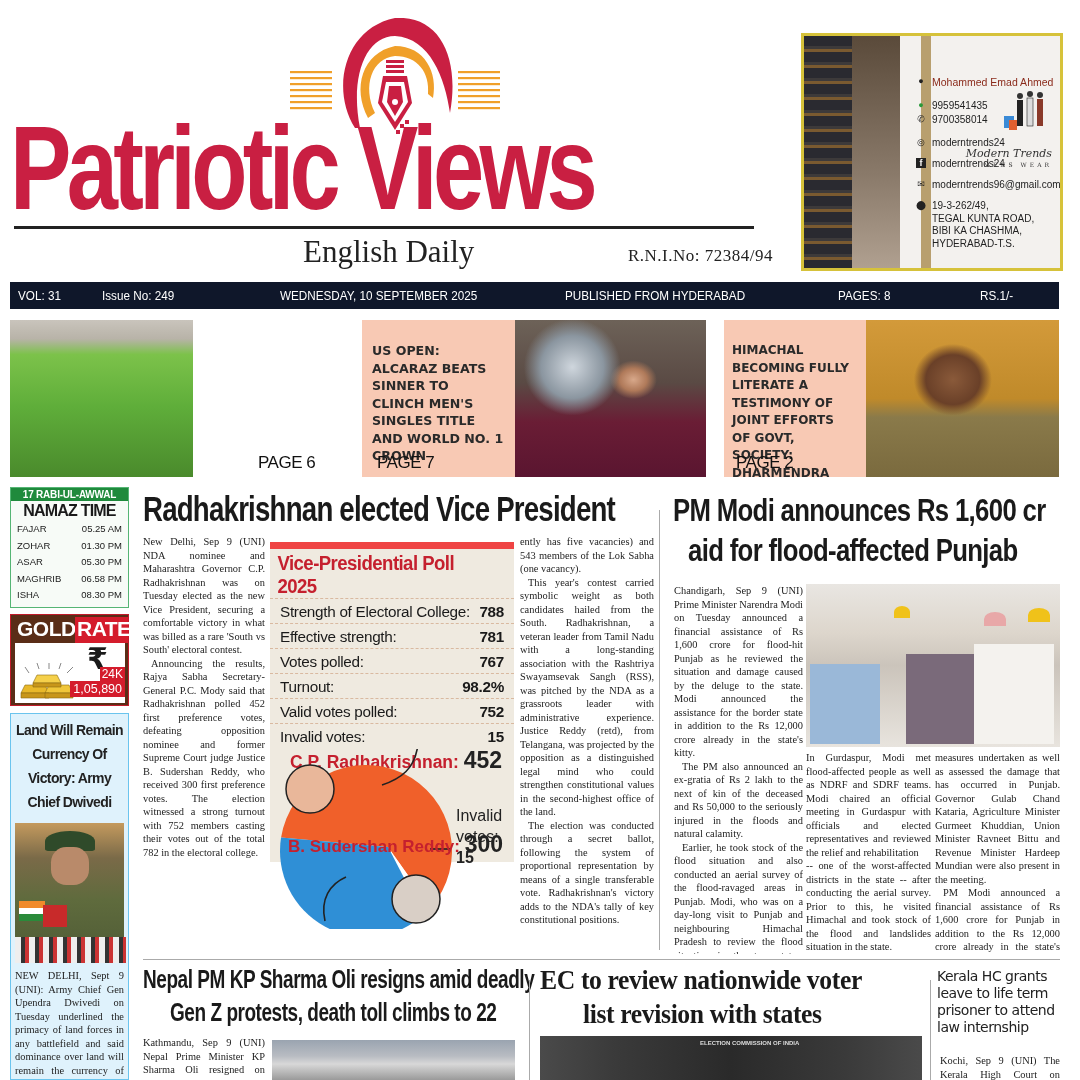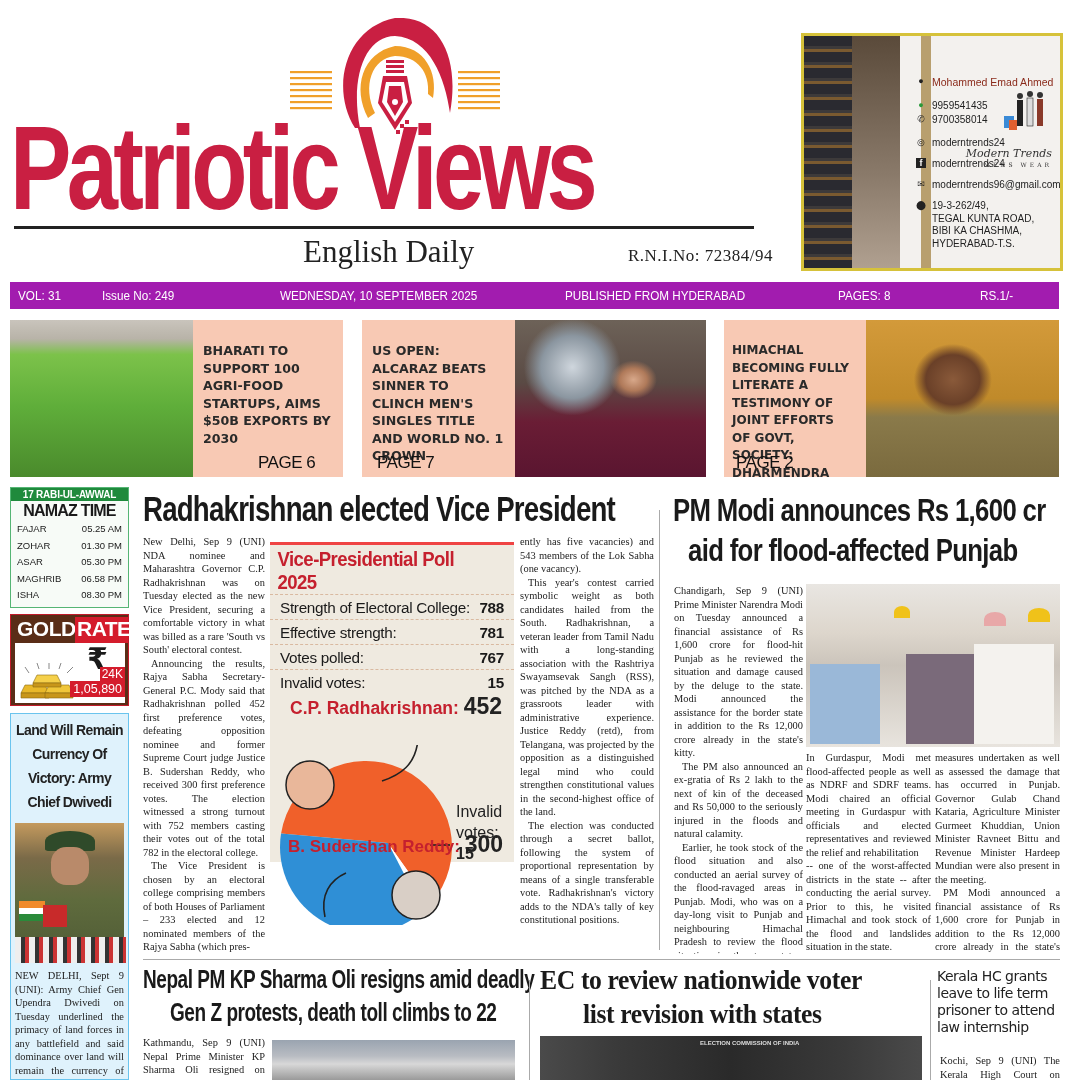--- a/index.html
+++ b/index.html
@@ -17,21 +17,21 @@
 #ad-photo{position:absolute;left:0;top:0;width:96px;height:232px;background:repeating-linear-gradient(180deg,#2a2a30 0 10px,#3d3a3a 10px 13px,#7a5a30 13px 16px);}
 #ad-photo:after{content:"";position:absolute;left:48px;top:0;width:48px;height:232px;background:linear-gradient(180deg,#5a4a3a,#8a7a6a 60%,#b0a090)}
 #ad-strip{position:absolute;left:117px;top:0;width:10px;height:232px;background:#b89f6e}
 .ad-row{position:absolute;left:112px;font-family:"Liberation Sans",sans-serif;font-size:10px;color:#222;display:flex;align-items:flex-start;gap:6px}
 .ad-row .ic{width:10px;height:10px;display:inline-block;font-size:9px;line-height:10px;text-align:center;color:#222}
 #ad-name{color:#8a2a1a;font-size:10.5px}
 #ad-figs{position:absolute;right:12px;top:50px;width:48px;height:60px}
 #ad-brand{position:absolute;right:8px;top:112px;font-family:"DejaVu Serif",serif;font-style:italic;font-size:11px;color:#333;text-align:right;line-height:11px}
 #ad-brand small{display:block;font-size:6px;letter-spacing:3px;font-style:normal}
 
-#dateline{left:10px;top:282px;width:1049px;height:27px;background:#a21caf;color:#fff;font-family:"Liberation Sans",sans-serif;font-size:13px}
+#dateline{left:10px;top:282px;width:1049px;height:27px;background:#0f172a;color:#fff;font-family:"Liberation Sans",sans-serif;font-size:13px}
 #dateline span{position:absolute;top:6px;white-space:nowrap;transform:scaleX(.9);transform-origin:left}
 
 .teaser{position:absolute;top:320px;height:157px}
 .teaser .photo{position:absolute;top:0;height:157px}
 .teaser .box{position:absolute;top:0;height:157px;background:#f8c9b4;padding:22px 10px 0 10px;font-family:"DejaVu Sans",sans-serif;font-weight:bold;font-size:12.6px;line-height:17.5px;color:#2a2a2a}
 .teaser .pg{position:absolute;bottom:4px;font-family:"Liberation Sans",sans-serif;font-weight:normal;font-size:17px;letter-spacing:-.5px;color:#111}
 
 #namaz{left:10px;top:487px;width:119px;height:121px;border:1px solid #55b574;background:#f7fbf7}
 #namaz-hijri{background:#1f8a3c;color:#fff;font-family:"Liberation Sans",sans-serif;font-weight:bold;font-size:10px;text-align:center;height:13px;line-height:13px;letter-spacing:-.2px}
 #namaz-title{font-family:"Liberation Sans",sans-serif;font-weight:bold;font-size:16px;text-align:center;letter-spacing:-.8px;line-height:20px}
@@ -50,21 +50,21 @@
 #army-photo{margin:9px 4px 0 4px;height:140px;background:linear-gradient(180deg,#c49a5e 0,#7a6a48 25%,#5f6b3d 55%,#4e5a35 100%);position:relative}
 .body-sm{font-size:10.4px;line-height:13.5px;text-align:justify;color:#222;font-family:"Liberation Serif",serif}
 .body-sm p{text-indent:8px}
 .body-sm p:first-child{text-indent:0}
 #army-text{padding:6px 4px 0 4px}
 
 .hl{position:absolute;font-family:"Liberation Sans",sans-serif;font-weight:bold;color:#1a1a1a;white-space:nowrap;transform-origin:left top}
 .vrule{position:absolute;width:1px;background:#aaa}
 .hrule{position:absolute;height:1px;background:#aaa}
 
-#poll{left:270px;top:542px;width:244px;height:320px;background:#efeae0;border-top:3px solid #ef4444}
+#poll{left:270px;top:542px;width:244px;height:320px;background:#efeae0;border-top:7px solid #ef4444}
 #poll-title{font-family:"Liberation Sans",sans-serif;font-weight:bold;color:#c5202e;font-size:20px;padding:3px 0 0 8px;letter-spacing:-.6px;transform:scaleX(.93);transform-origin:left}
 .prow{display:flex;justify-content:space-between;font-family:"Liberation Sans",sans-serif;font-size:15.3px;padding:0 10px 0 10px;height:25px;line-height:25px;border-top:1px dashed #d9b9a0;letter-spacing:-.3px}
 .prow b{font-weight:bold}
 #cand1{font-family:"Liberation Sans",sans-serif;font-weight:bold;color:#c5202e;font-size:17.5px;padding-left:20px;line-height:24px}
 #cand1 b,#cand2 b{color:#222;font-size:23px}
 #cand2{position:absolute;left:18px;bottom:4px;font-family:"Liberation Sans",sans-serif;font-weight:bold;color:#c5202e;font-size:17px}
 #pie{position:absolute;left:0;top:200px;width:244px;height:180px}
 #inv-lbl{position:absolute;left:186px;top:256px;font-family:"Liberation Sans",sans-serif;font-size:16px;line-height:21px;color:#222}
 .col{position:absolute;overflow:hidden}
 </style>
@@ -159,23 +159,20 @@
   <span style="left:8px">VOL: 31</span>
   <span style="left:92px">Issue No: 249</span>
   <span style="left:270px">WEDNESDAY, 10 SEPTEMBER 2025</span>
   <span style="left:555px">PUBLISHED  FROM  HYDERABAD</span>
   <span style="left:828px">PAGES: 8</span>
   <span style="left:970px">RS.1/-</span>
 </div>
 
 <div class="teaser" style="left:10px;width:333px">
   <div class="photo" style="left:0;width:183px;background:linear-gradient(180deg,#c9c4bc 0,#b8b3a8 12%,#7cc24a 22%,#5fae3a 55%,#4a8a2c 100%)"></div>
-  <div class="box" style="left:183px;width:150px">
-      <div>BHARATI TO SUPPORT 100 AGRI-FOOD STARTUPS, AIMS $50B EXPORTS BY 2030</div>
-    </div>
   <div class="pg" style="left:248px">PAGE 6</div>
 </div>
 <div class="teaser" style="left:362px;width:344px">
   <div class="box" style="left:0;width:153px">
       <div>US OPEN: ALCARAZ BEATS SINNER TO CLINCH MEN'S SINGLES TITLE AND WORLD NO. 1 CROWN</div>
     </div>
   <div class="pg" style="left:15px">PAGE 7</div>
   <div class="photo" style="left:153px;width:191px;background:radial-gradient(circle at 30% 30%,#cfd6dd 0,#8b96a0 18%,transparent 28%),radial-gradient(ellipse at 62% 38%,#d8a88a 0,#b07a5a 8%,transparent 14%),linear-gradient(180deg,#6d6258 0,#5a4a44 40%,#6a1d35 65%,#5a1530 100%)"></div>
 </div>
 <div class="teaser" style="left:724px;width:335px">
@@ -251,36 +248,43 @@
   </div>
   <div id="army-text" class="body-sm">
       <p>NEW DELHI, Sept 9 (UNI): Army Chief Gen Upendra Dwivedi on Tuesday underlined the primacy of land forces in any battlefield and said dominance over land will remain the currency of victory in India's context.</p>
     </div>
 </div>
 
 <div class="hl" style="left:143px;top:489px;font-size:35px;letter-spacing:-1px;transform:scaleX(.79)">Radhakrishnan elected Vice President</div>
 <div class="col body-sm" style="left:143px;top:535px;width:122px;height:420px">
   <p>New Delhi, Sep 9 (UNI) NDA nominee and Maharashtra Governor C.P. Radhakrishnan was on Tuesday elected as the new Vice President, securing a comfortable victory in what was billed as a rare 'South vs South' electoral contest.</p>
   <p>Announcing the results, Rajya Sabha Secretary-General P.C. Mody said that Radhakrishnan polled 452 first preference votes, defeating opposition nominee and former Supreme Court judge Justice B. Sudershan Reddy, who received 300 first preference votes. The election witnessed a strong turnout with 752 members casting their votes out of the total 782 in the electoral college.</p>
-  <p>The Vice President is chosen by an electoral college comprising members of both Houses of Parliament – 233 elected and 12 nominated members of the Rajya Sabha (which pres-</p>
 </div>
 
 <div id="poll" class="abs">
   <div id="poll-title">Vice-Presidential Poll 2025</div>
   <div class="prow">
       <span>Strength of Electoral College:</span>
       <b>788</b>
     </div>
   <div class="prow">
       <span>Effective strength:</span>
       <b>781</b>
     </div>
   <div class="prow">
       <span>Votes polled:</span>
       <b>767</b>
+    </div>
+  <div class="prow">
+      <span>Turnout:</span>
+      <b>98.2%</b>
+    </div>
+  <div class="prow">
+      <span>Valid votes polled:</span>
+      <b>752</b>
     </div>
   <div class="prow">
       <span>Invalid votes:</span>
       <b>15</b>
     </div>
   <div id="cand1"><span>C.P. Radhakrishnan:</span> <b>452</b></div>
   <svg id="pie" viewBox="0 0 244 180">
       <path d="M118 98 L11.058802708818149 88.54663600654015 A86 86 0 1 1 160.75586824192547 158.59220377608904 Z" fill="#f0602a"></path>
       <path d="M118 98 L160.75586824192547 158.59220377608904 A86 86 0 0 1 153.33112854838703 166.10258730635078 Z" fill="#ffffff"></path>
       <path d="M118 98 L153.33112854838703 166.10258730635078 A86 86 0 0 1 11.058802708818149 88.54663600654025 Z" fill="#2f8fd6"></path>

